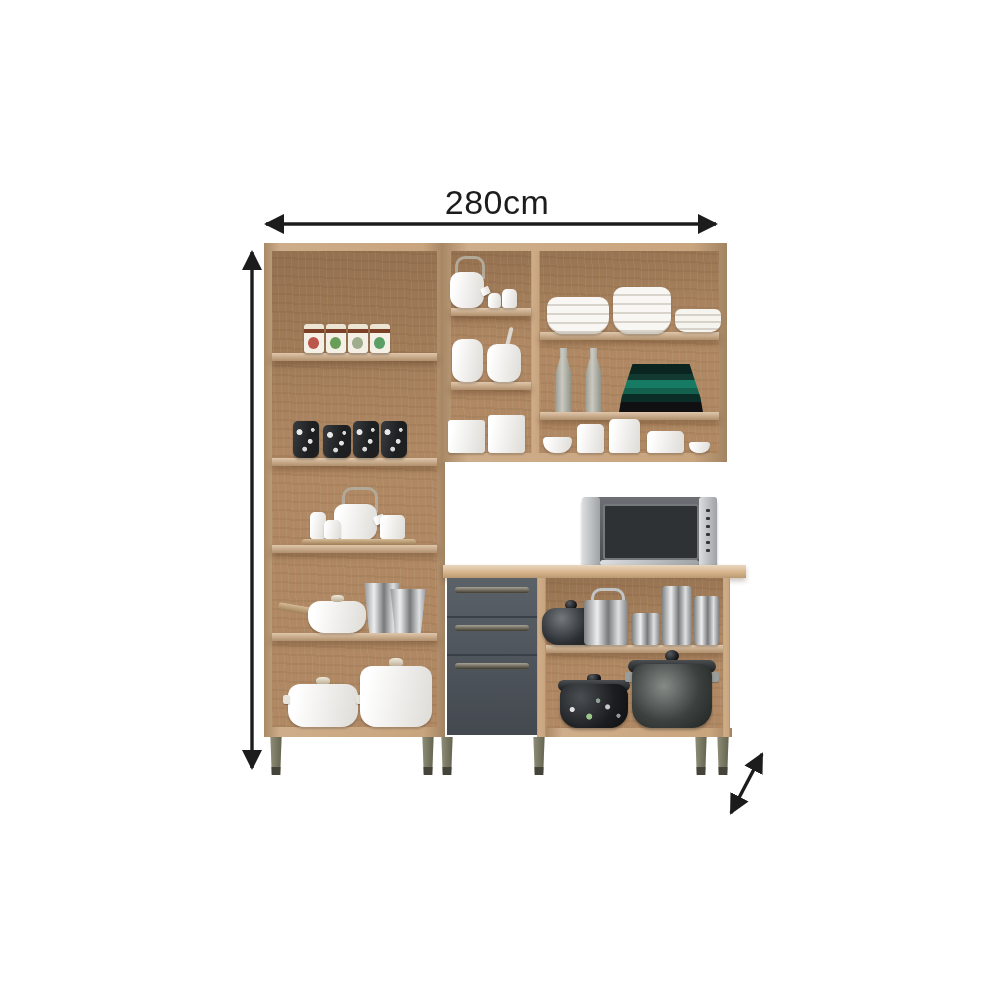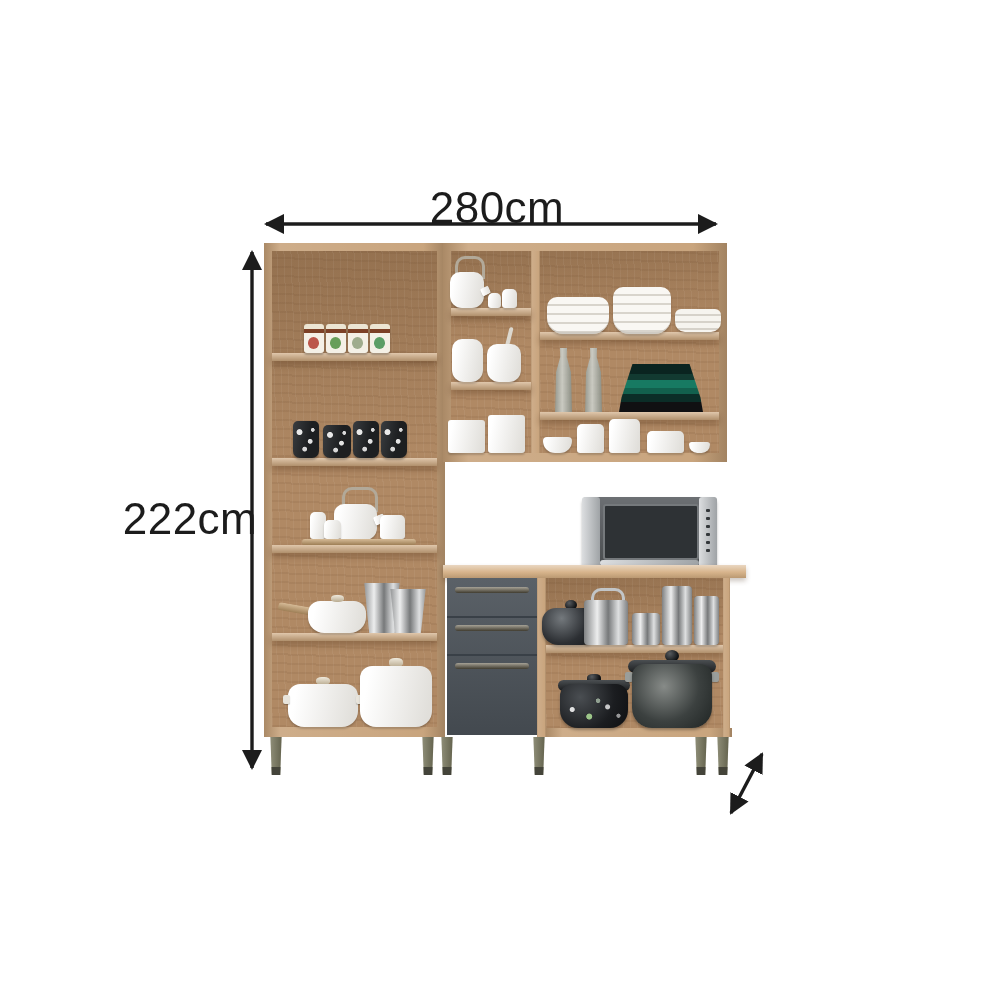--- a/index.html
+++ b/index.html
@@ -1,20 +1,20 @@
 <!DOCTYPE html>
 <html style="--wood: #c6a077; --wood-light: #dcbd93; --wood-dark: #ac835c; --wood-shelf: #cfa97f; --counter: #d4ae82; --drawer-gray: #4e555c; --handle-bronze: #6b6450; --leg-olive: #7b7a5f; --leg-foot: #44443a; --arrow: #1c1c1c; --plate-teal: #177a62; --steel: #b6b9bb; --microwave-body: #585c60; --white-ware: #f4f2ed;"><head>
 <meta charset="utf-8">
 <style>
   html,body{margin:0;padding:0;background:#fff;}
   .scene{position:relative;width:1000px;height:1000px;background:#fff;overflow:hidden;
          font-family:"Liberation Sans",sans-serif;}
   .abs{position:absolute;}
   
-  .dim-label{position:absolute;font-size:44px;color:var(--arrow,#1c1c1c);letter-spacing:.5px;}
+  .dim-label{position:absolute;font-size:34px;color:var(--arrow,#1c1c1c);letter-spacing:.5px;}
   .dim-svg{position:absolute;left:0;top:0;pointer-events:none;}
   
   .frame{background-color:var(--wood,#c6a077);
          background-image:linear-gradient(90deg,rgba(0,0,0,.14),rgba(255,255,255,.14) 9%,rgba(255,255,255,.05) 88%,rgba(0,0,0,.18));}
   .backpanel{background-color:var(--wood-dark,#ac835c);
       background-image:
         repeating-linear-gradient(88deg,rgba(255,255,255,.05) 0 1px,transparent 1px 7px),
         repeating-linear-gradient(2deg,rgba(92,58,31,.09) 0 2px,transparent 2px 9px),
         linear-gradient(175deg,rgba(0,0,0,.14),rgba(255,255,255,.05) 45%);}
   .shelf{background-color:var(--wood-shelf,#cfa97f);
@@ -103,21 +103,20 @@
     <defs>
       <marker id="arr" viewBox="0 0 10 10" refX="9" refY="5" markerWidth="6" markerHeight="6" orient="auto-start-reverse">
           <path d="M0,0 L10,5 L0,10 z" fill="#1c1c1c"></path>
         </marker>
     </defs>
     <line x1="266" y1="224" x2="716" y2="224" stroke="#1c1c1c" stroke-width="3.4" marker-start="url(#arr)" marker-end="url(#arr)"></line>
     <line x1="252" y1="252" x2="252" y2="768" stroke="#1c1c1c" stroke-width="3.4" marker-start="url(#arr)" marker-end="url(#arr)"></line>
     <line x1="731" y1="813" x2="762" y2="754" stroke="#1c1c1c" stroke-width="3.4" marker-start="url(#arr)" marker-end="url(#arr)"></line>
   </svg>
   <div class="dim-label" style="left:417px;top:183px;width:160px;text-align:center;">280cm</div>
-  <div class="dim-label" style="left:112px;top:494px;width:156px;text-align:center;">222cm</div>
 
   <div class="abs frame" style="left:264px;top:243px;width:181px;height:494px;">
     <div class="abs backpanel" style="left:8px;top:8px;width:165px;height:476px;"></div>
     <div class="abs shelf" style="left:8px;top:110px;width:165px;height:8px;"></div>
     <div class="abs shelf" style="left:8px;top:215px;width:165px;height:8px;"></div>
     <div class="abs shelf" style="left:8px;top:302px;width:165px;height:8px;"></div>
     <div class="abs shelf" style="left:8px;top:390px;width:165px;height:8px;"></div>
 
     <div class="abs tin" style="left:40px;top:81px;width:20px;height:29px;">
         <i style="background:#b23b2e;"></i>

